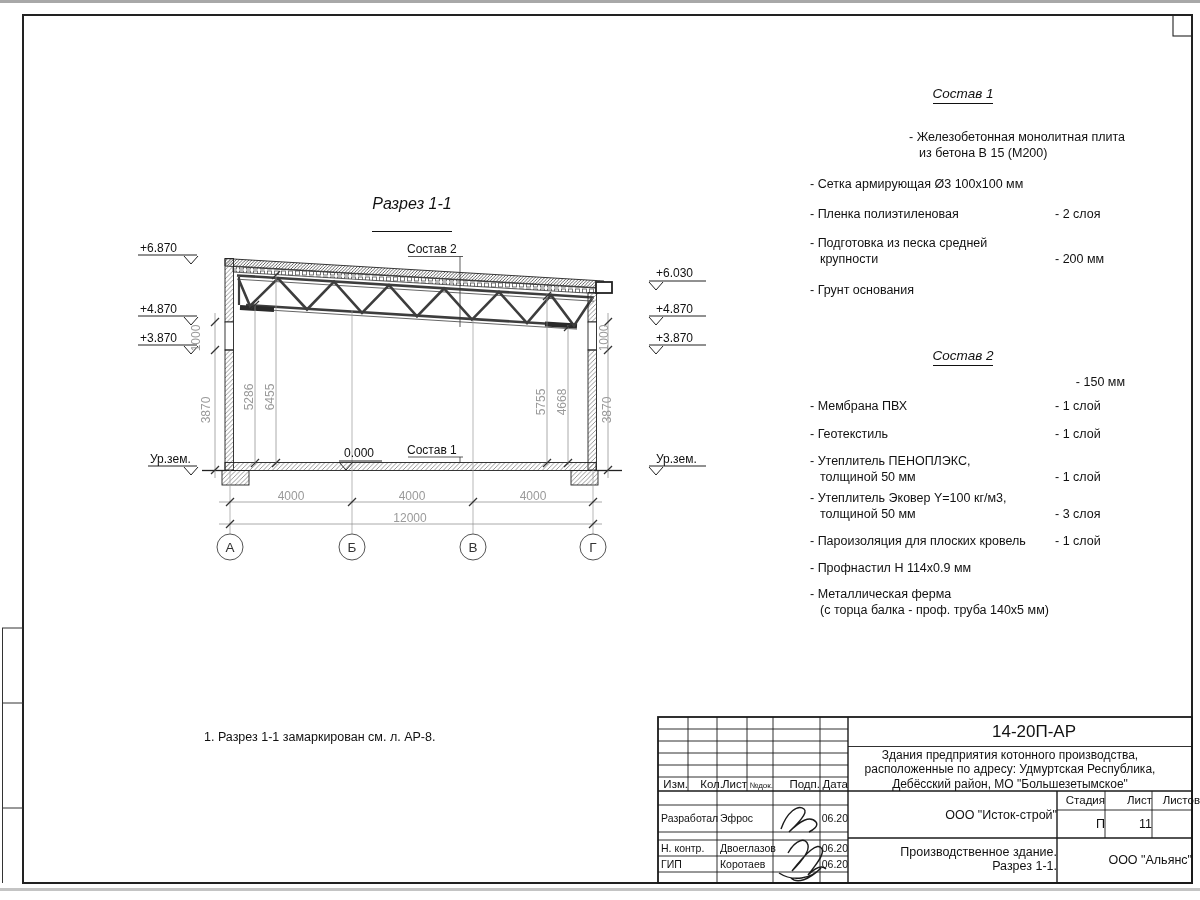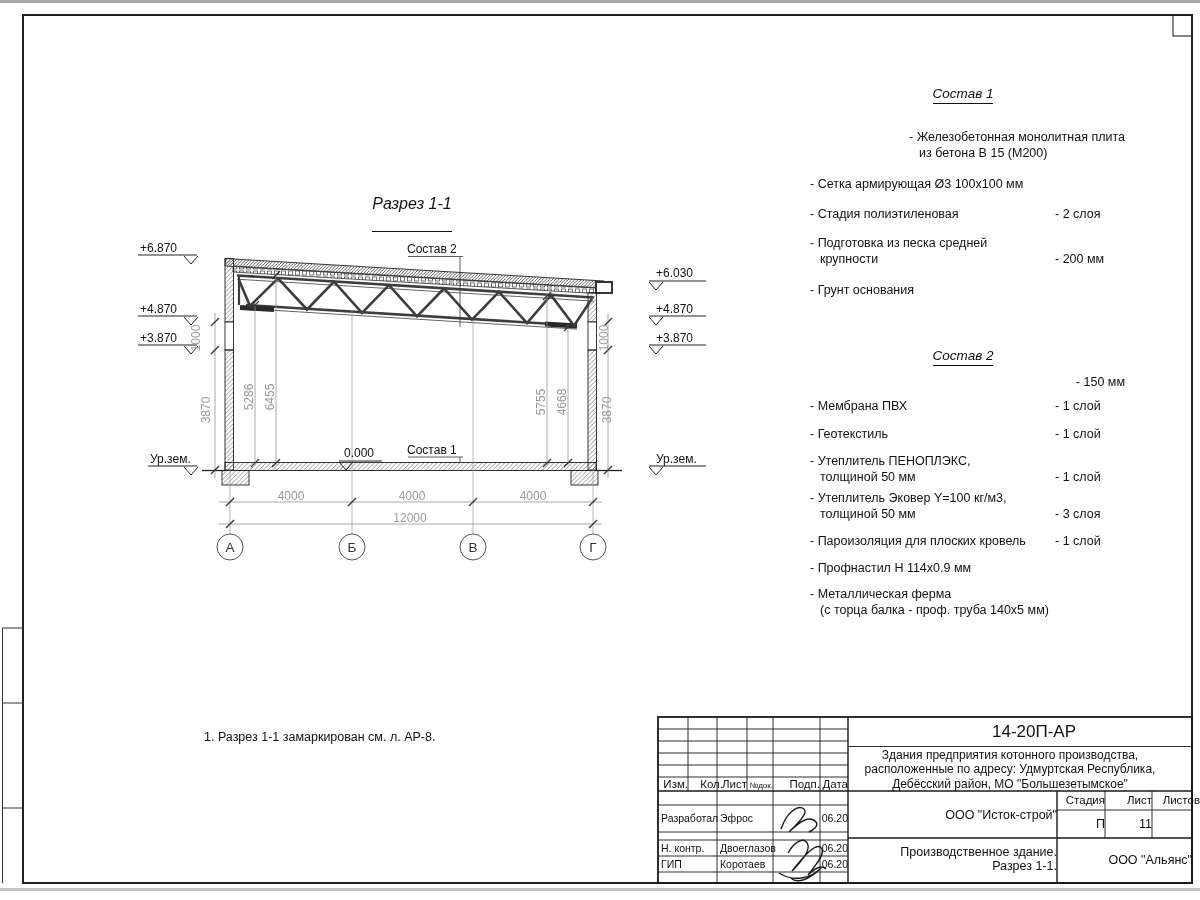--- a/index.html
+++ b/index.html
@@ -255,21 +255,21 @@
     <div class="si-val">- 150 мм</div>
   </div>
   <div class="si" style="top:91px;">
     <div class="si-name">
         <div>- Сетка армирующая Ø3 100х100 мм</div>
       </div>
     <div class="si-val"></div>
   </div>
   <div class="si" style="top:121px;">
     <div class="si-name">
-        <div>- Стадия полиэтиленовая</div>
+        <div>- Пленка полиэтиленовая</div>
       </div>
     <div class="si-val">-  2 слоя</div>
   </div>
   <div class="si" style="top:150px;">
     <div class="si-name">
         <div>- Подготовка из песка средней</div>
         <div class="ind">крупности</div>
       </div>
     <div class="si-val">- 200 мм</div>
   </div>

